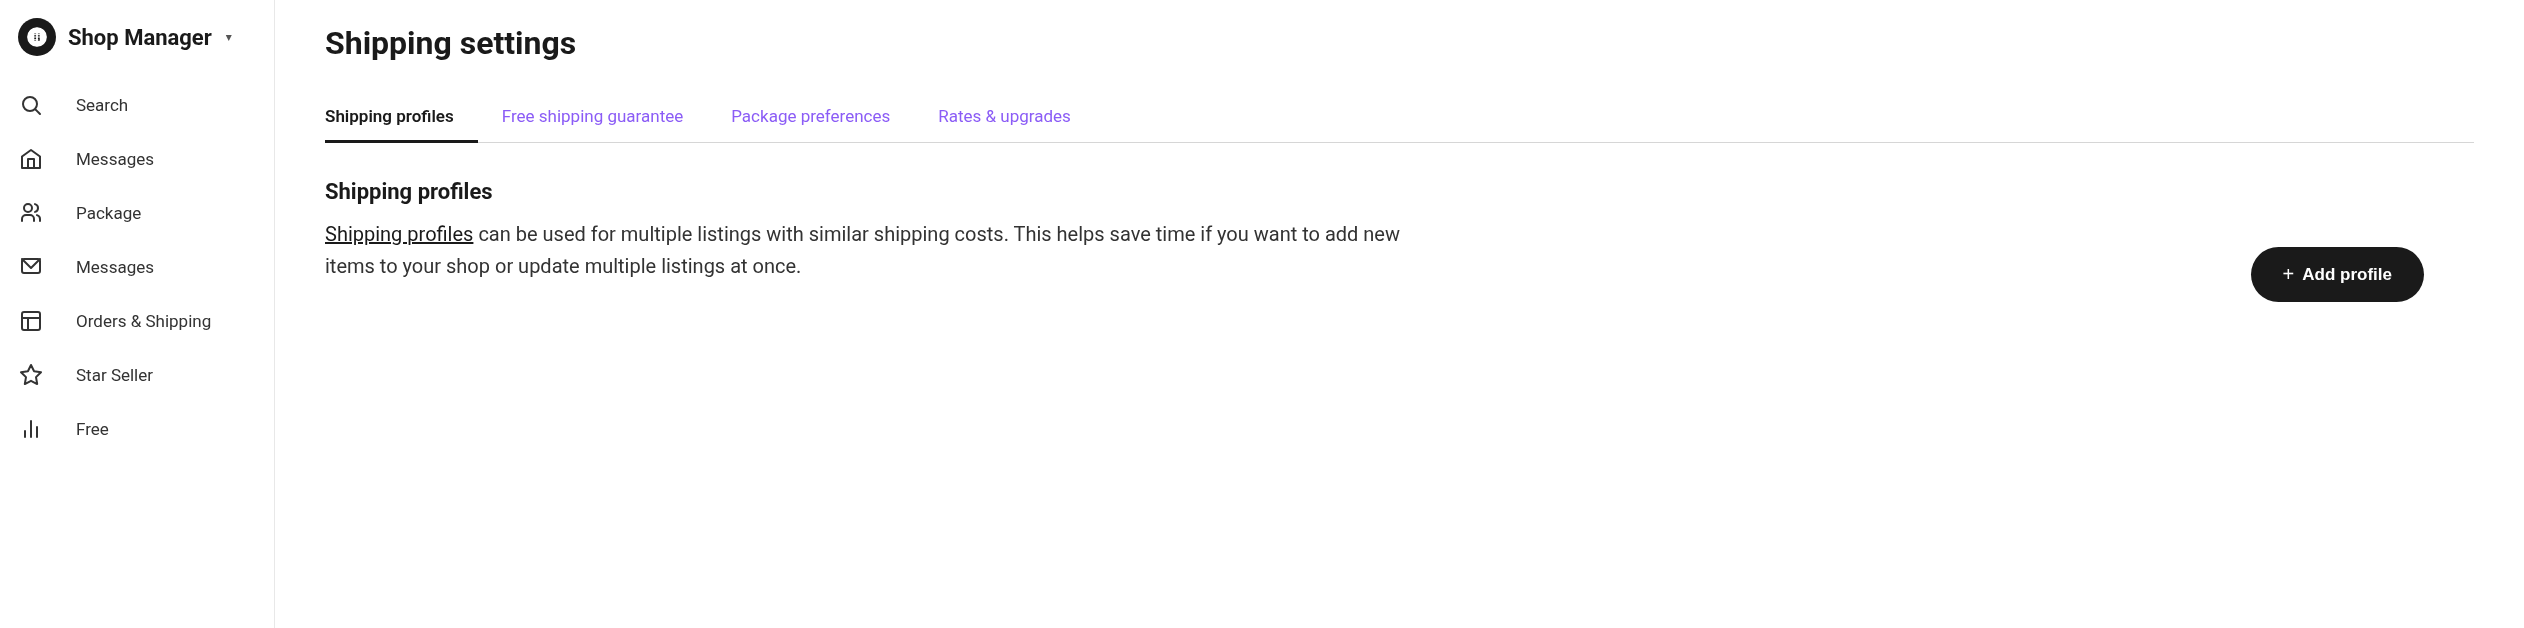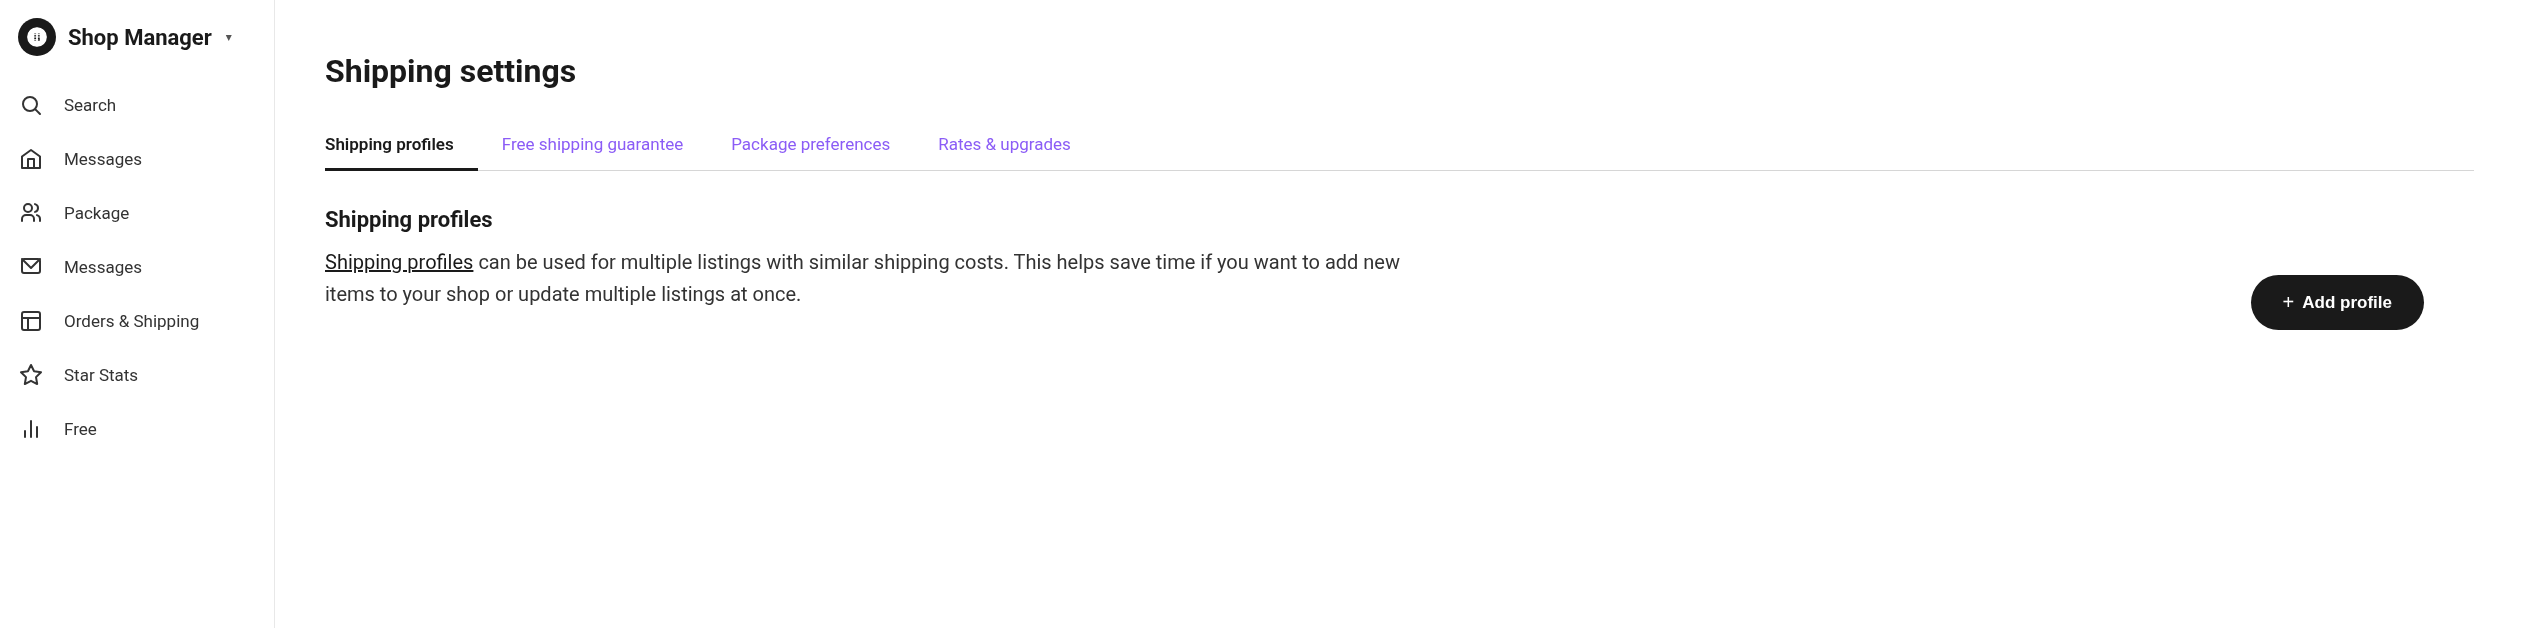--- a/index.html
+++ b/index.html
@@ -68,21 +68,21 @@
 
     .sidebar-nav {
       display: flex;
       flex-direction: column;
       padding: 4px 0;
     }
 
     .sidebar-item {
       display: flex;
       align-items: center;
-      gap: 20px;
+      gap: 32px;
       padding: 14px 20px 14px 18px;
       cursor: pointer;
       font-size: 17px;
       color: #333;
       text-decoration: none;
     }
 
     .sidebar-item .icon {
       width: 26px;
       height: 26px;
@@ -93,21 +93,21 @@
     }
 
     .sidebar-item .icon svg {
       width: 24px;
       height: 24px;
     }
 
     
     .main {
       flex: 1;
-      padding: 52px 50px;
+      padding: 24px 50px;
       overflow-y: auto;
     }
 
     .page-title {
       font-size: 32px;
       font-weight: 700;
       color: #1a1a1a;
       margin-bottom: 32px;
     }
 
@@ -269,21 +269,21 @@
       </span>
       <span>Orders &amp; Shipping</span>
     </div>
 
     <div class="sidebar-item">
       <span class="icon">
         <svg viewBox="0 0 24 24" fill="none" stroke="#333" stroke-width="2" stroke-linecap="round" stroke-linejoin="round">
           <path d="M12 2l3.09 6.26L22 9.27l-5 4.87 1.18 6.88L12 17.77l-6.18 3.25L7 14.14 2 9.27l6.91-1.01L12 2z"></path>
         </svg>
       </span>
-      <span>Star Stats</span>
+      <span>Star Seller</span>
     </div>
 
     <div class="sidebar-item">
       <span class="icon">
         <svg viewBox="0 0 24 24" fill="none" stroke="#333" stroke-width="2" stroke-linecap="round" stroke-linejoin="round">
           <line x1="18" y1="20" x2="18" y2="10"></line>
           <line x1="12" y1="20" x2="12" y2="4"></line>
           <line x1="6" y1="20" x2="6" y2="14"></line>
         </svg>
       </span>

